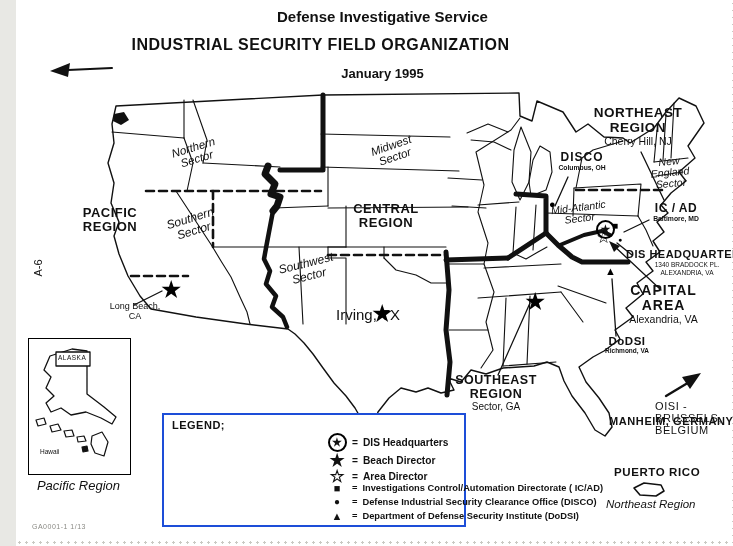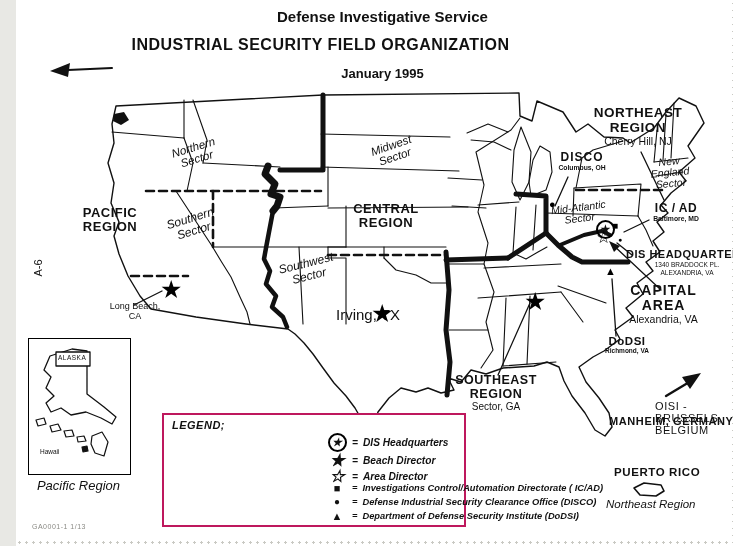--- a/index.html
+++ b/index.html
@@ -9,21 +9,21 @@
   svg{position:absolute;left:0;top:0;}
   
   .reg{font-weight:bold;text-align:center;line-height:1.08;letter-spacing:.5px;}
   .sect{font-style:italic;text-align:center;line-height:1.05;}
   .city{font-weight:normal;text-align:center;}
   .tiny{font-weight:bold;text-align:center;line-height:1.25;}
   .star{color:#000;line-height:1;}
   .circ-star{display:inline-block;width:15px;height:15px;border:2.2px solid #000;border-radius:50%;
              text-align:center;line-height:14px;font-size:11px;font-weight:bold;}
   
-  #legend{left:146px;top:413px;width:300px;height:110px;border:2px solid #be185d;background:#fff;font-style:italic;}
+  #legend{left:146px;top:413px;width:300px;height:110px;border:2px solid #1d4ed8;background:#fff;}
   .lg-row{position:absolute;left:160px;display:flex;align-items:center;font-size:10.2px;font-weight:bold;white-space:nowrap;}
   .lg-sym{display:inline-block;width:26px;text-align:center;margin-right:2px;flex:0 0 26px;}
   .lg-eq{margin-right:5px;}
   
   #inset{left:12px;top:338px;width:101px;height:135px;border:1.5px solid #000;}
   
   .perf{background-image:radial-gradient(#c9c9c3 1px, transparent 1.3px);background-size:7px 7px;}
 </style>
 </head>
 <body>

